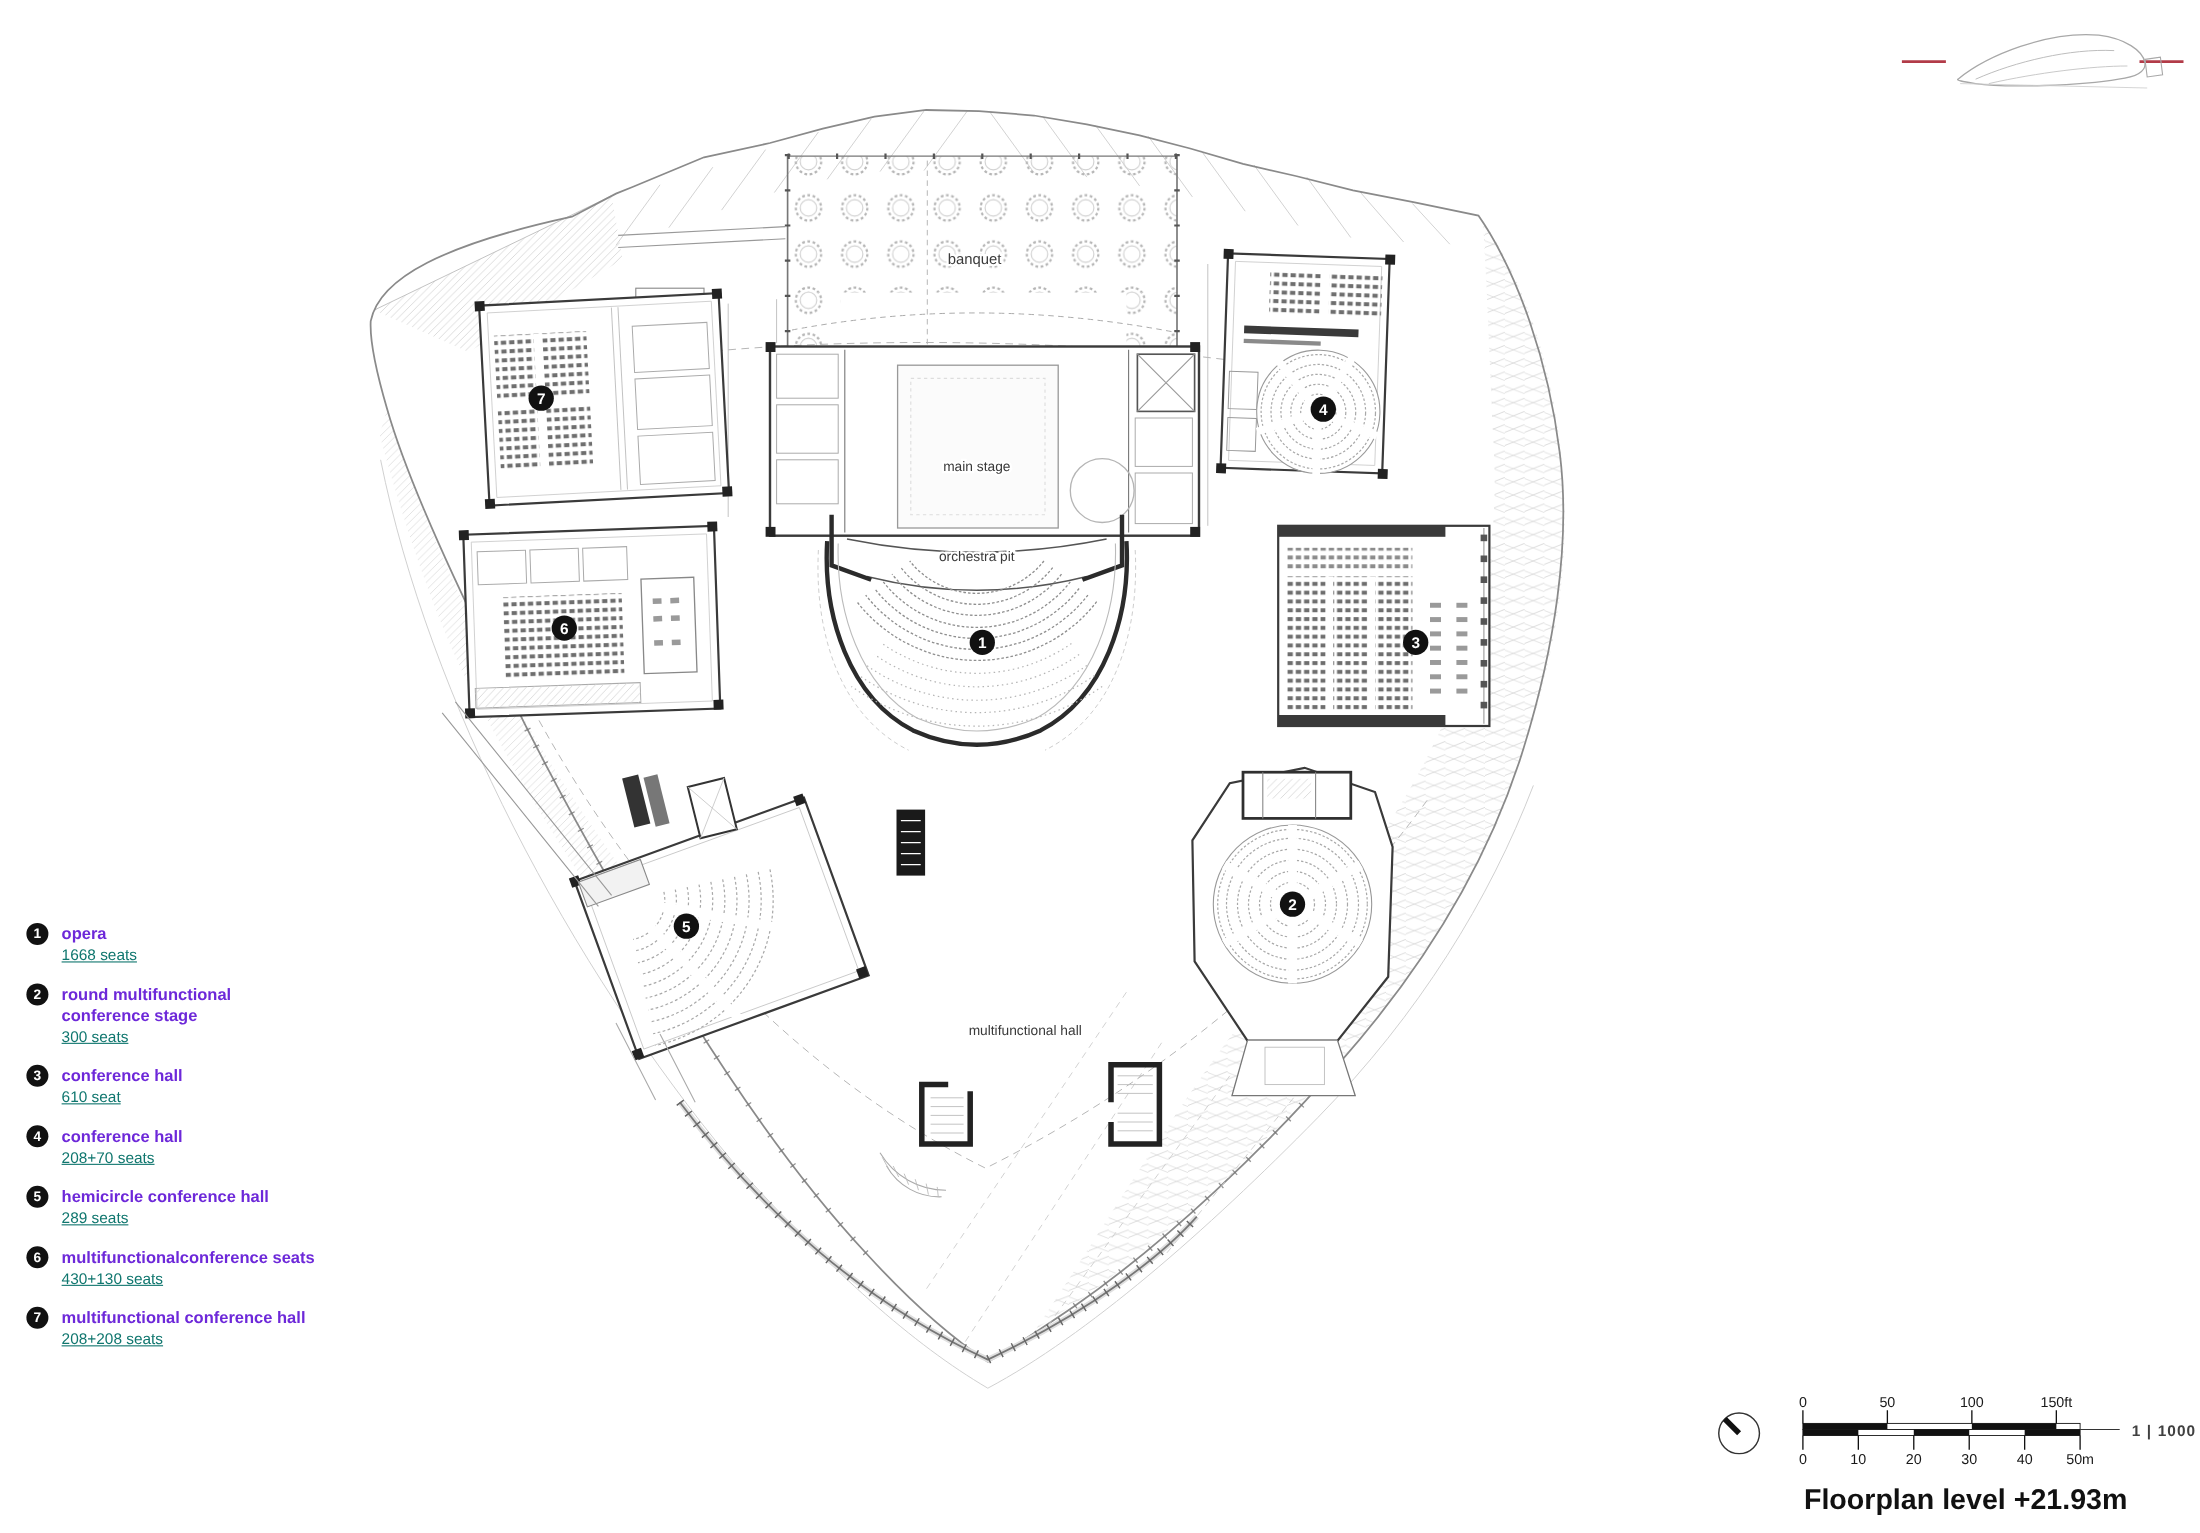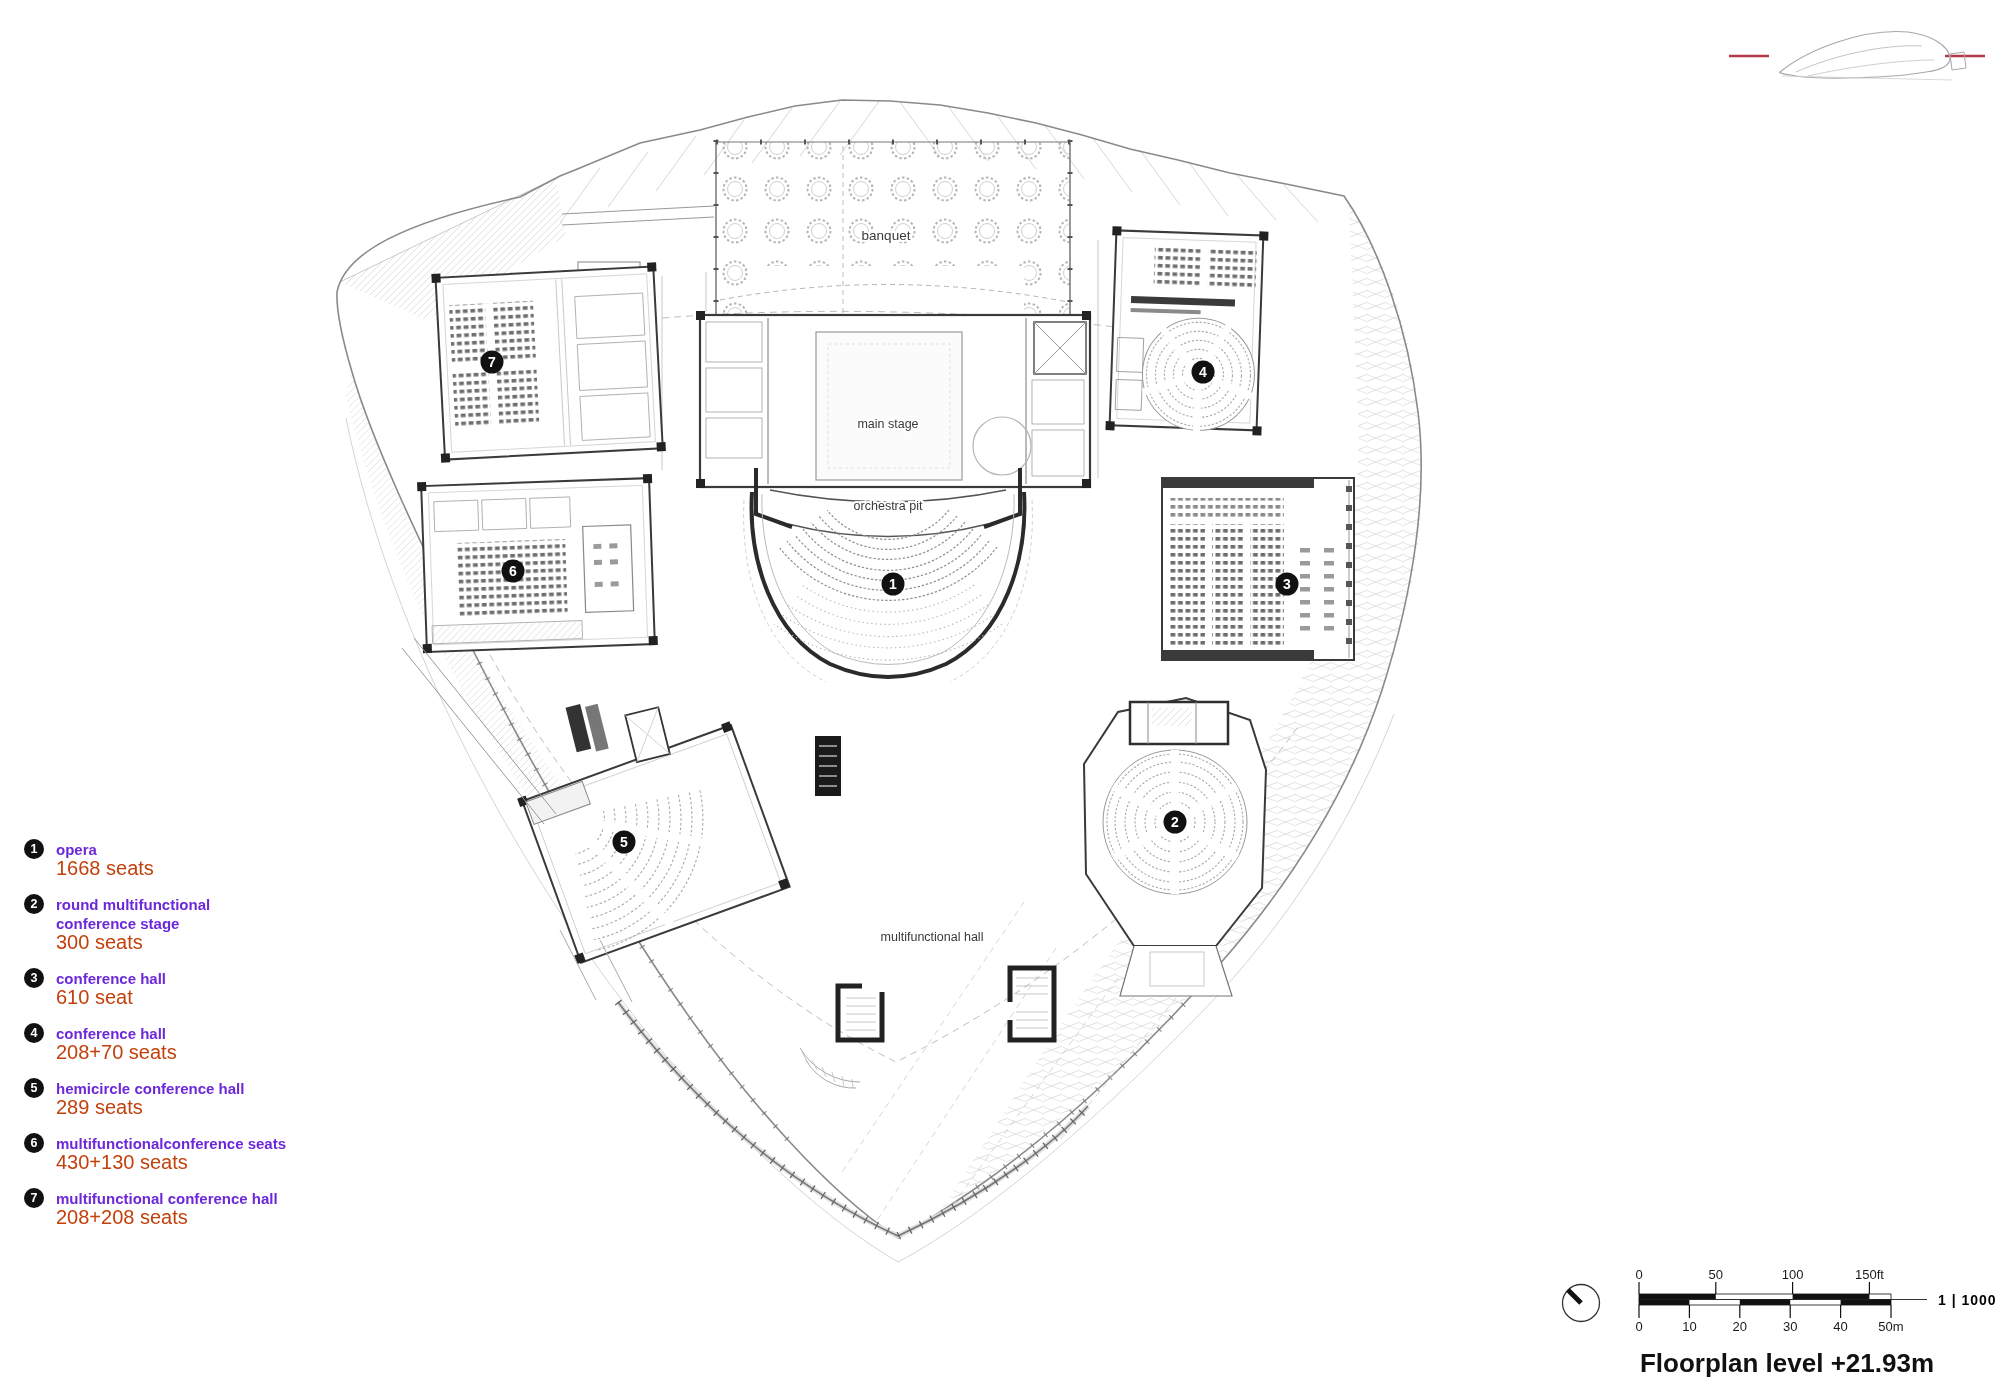--- a/index.html
+++ b/index.html
@@ -6,32 +6,32 @@
   body{width:2000px;height:1394px;font-family:"Liberation Sans",sans-serif;position:relative;overflow:hidden;}
   .canvas{position:absolute;inset:0;width:2000px;height:1350px;background:#fff;}
   .plan-svg{position:absolute;left:0;top:0;width:2000px;height:1394px;}
 
   
   .legend{position:absolute;left:24px;top:840px;width:300px;}
   .leg-item{display:flex;align-items:flex-start;margin-bottom:17px;}
   .leg-badge{flex:0 0 auto;width:20px;height:20px;border-radius:50%;background:#111;color:#fff;
              font-size:12.5px;font-weight:bold;text-align:center;line-height:20px;margin-right:12px;margin-top:-1px;}
   .leg-title{font-size:15px;font-weight:bold;color:#6d28d9;line-height:19px;white-space:pre-line;}
-  .leg-seats{font-size:20px;color:#c2410c;line-height:19px;}
+  .leg-seats{font-size:14px;color:#0f766e;line-height:19px;text-decoration:underline;}
 
   
   .plan-label{font-size:12.5px;fill:#3a3a3a;text-anchor:middle;paint-order:stroke;stroke:#fff;stroke-width:4px;}
   .plan-label.big{font-size:13.5px;}
   .badge-num{fill:#fff;font-size:14px;font-weight:bold;text-anchor:middle;}
 
   
   .compass{position:absolute;left:1560px;top:1282px;width:42px;height:42px;}
   .scalebar-svg{position:absolute;left:1629px;top:1270px;width:302px;height:66px;}
   .sb-label{font-size:13px;fill:#1a1a1a;text-anchor:middle;}
-  .ratio{position:absolute;left:1938px;top:1292px;font-size:14px;font-weight:bold;color:#000000;letter-spacing:1px;}
+  .ratio{position:absolute;left:1938px;top:1292px;font-size:14px;font-weight:bold;color:#404040;letter-spacing:1px;}
   .sheet-title{position:absolute;right:66px;top:1348px;margin:0;font-size:26px;font-weight:bold;color:#111;}
 
   
   .logo{position:absolute;left:1712px;top:10px;width:290px;height:92px;}
 </style>
 </head>
 <body>
 
 <div class="canvas">
 

